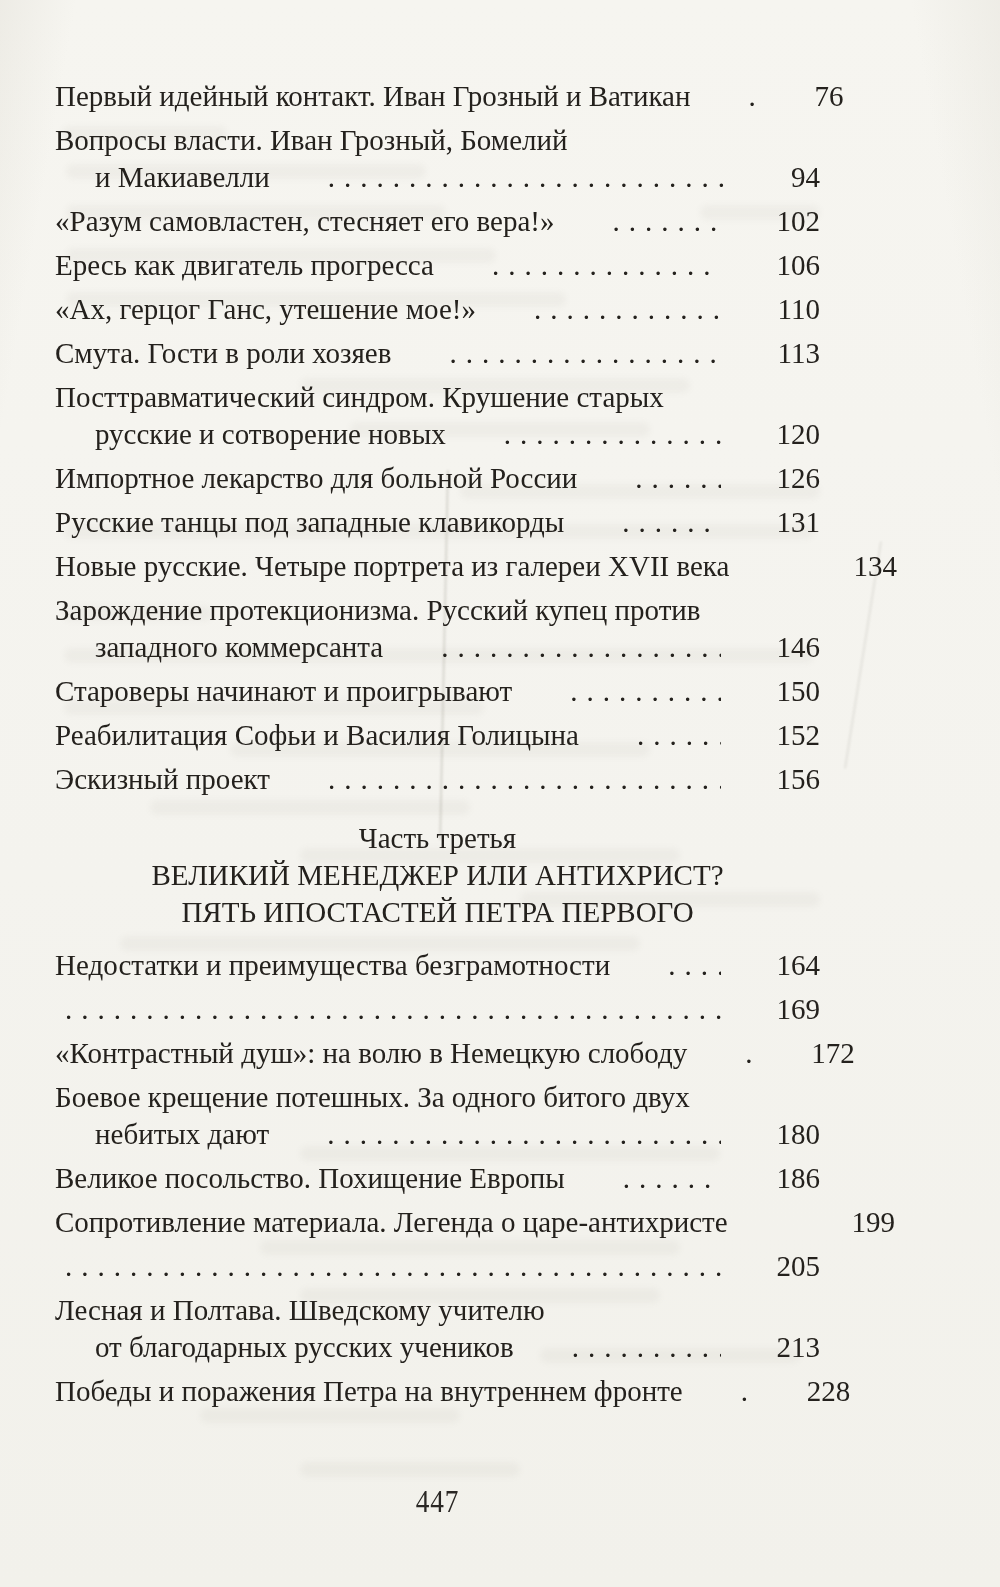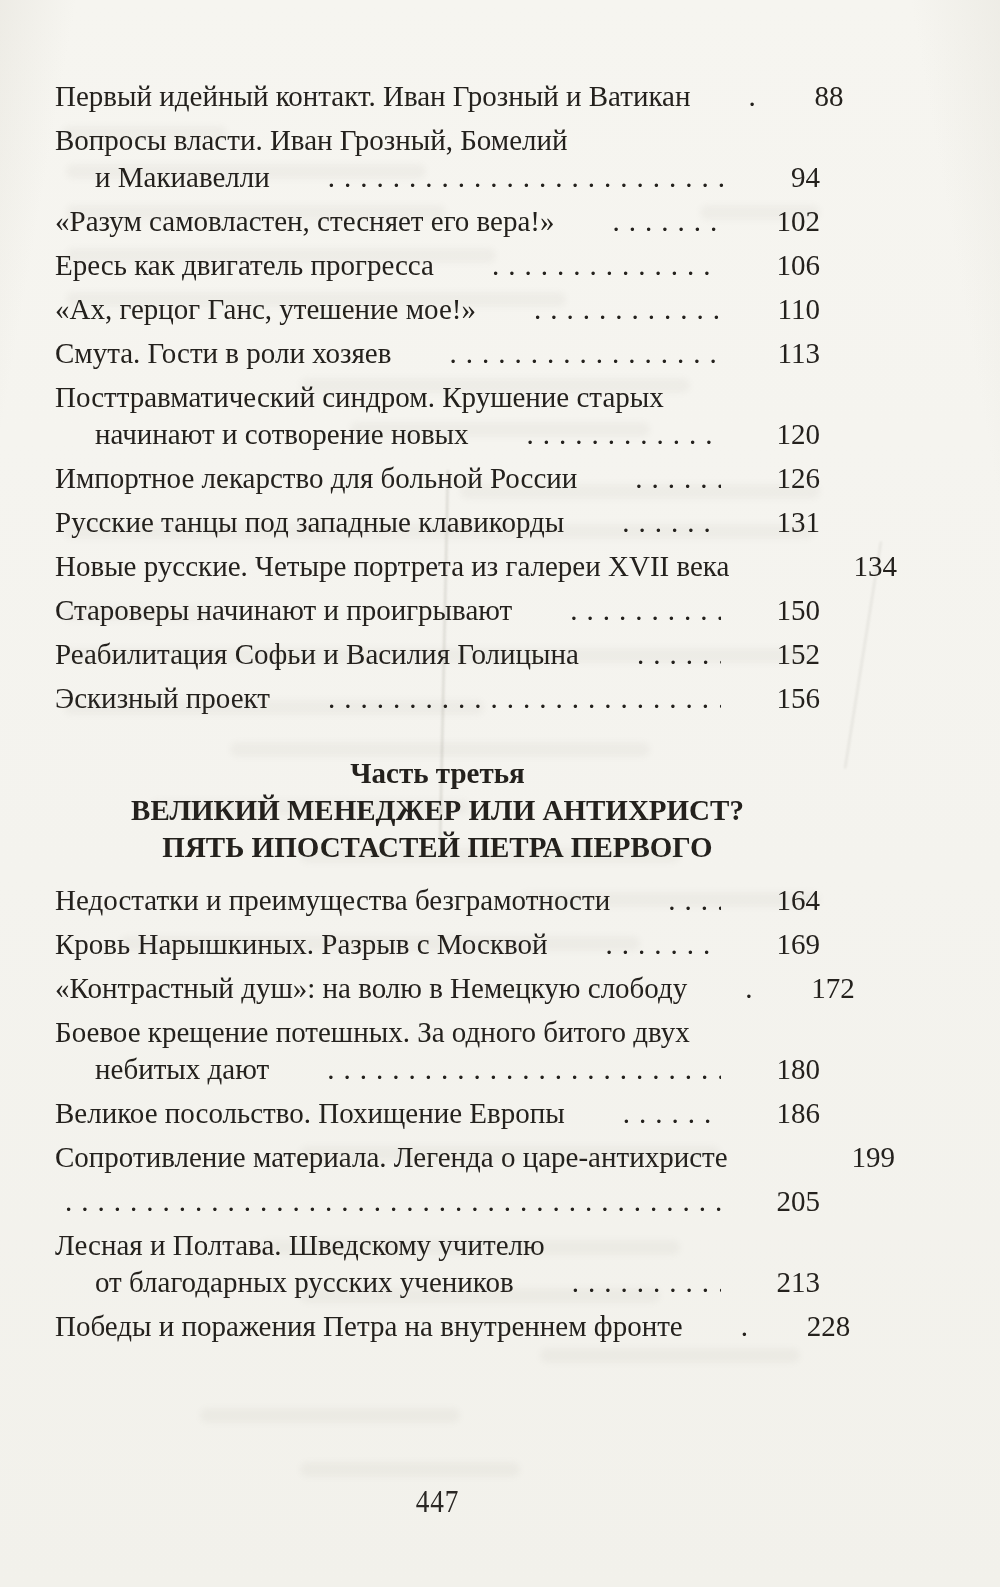--- a/index.html
+++ b/index.html
@@ -40,22 +40,21 @@
     margin:0 8px 0 10px;min-width:10px;
   }
   .leader::before{
     content:"..........................................................................";
     letter-spacing:9px;
   }
   .leader.nodots::before{content:"";}
   .pg{white-space:nowrap;text-align:right;}
   .part-header{
     text-align:center;
-    margin:38px 0 16px 0;
-    font-weight:bold;
+    margin:22px 0 16px 0;
   }
   .part-header .ph-line{display:block;}
   .footer{
     position:absolute;left:55px;top:1484px;width:765px;
     text-align:center;font-size:31px;color:#2a2724;
     transform:scaleX(.88);letter-spacing:1px;
   }
 </style>
 </head>
 <body>
@@ -89,21 +88,21 @@
   <i class="crease" style="top:470px;left:443px;height:370px;transform:rotate(1.2deg);"></i>
   <i class="crease" style="top:540px;left:862px;height:230px;transform:rotate(9deg);opacity:.6;"></i>
 
   <div class="content">
 
     <div>
         <div class="entry">
           <div class="l">
             <span class="txt">Первый идейный контакт. Иван Грозный и Ватикан</span>
             <span class="leader"></span>
-            <span class="pg">88</span>
+            <span class="pg">76</span>
           </div>
         </div>
         <div class="entry">
           <div class="l">
             <span class="txt">Вопросы власти. Иван Грозный, Бомелий</span>
           </div>
           <div class="l cont">
             <span class="txt">и Макиавелли</span>
             <span class="leader"></span>
             <span class="pg">94</span>
@@ -135,21 +134,21 @@
             <span class="txt">Смута. Гости в роли хозяев</span>
             <span class="leader"></span>
             <span class="pg">113</span>
           </div>
         </div>
         <div class="entry">
           <div class="l">
             <span class="txt">Посттравматический синдром. Крушение старых</span>
           </div>
           <div class="l cont">
-            <span class="txt">начинают и сотворение новых</span>
+            <span class="txt">русские и сотворение новых</span>
             <span class="leader"></span>
             <span class="pg">120</span>
           </div>
         </div>
         <div class="entry">
           <div class="l">
             <span class="txt">Импортное лекарство для больной России</span>
             <span class="leader"></span>
             <span class="pg">126</span>
           </div>
@@ -159,20 +158,30 @@
             <span class="txt">Русские танцы под западные клавикорды</span>
             <span class="leader"></span>
             <span class="pg">131</span>
           </div>
         </div>
         <div class="entry">
           <div class="l">
             <span class="txt">Новые русские. Четыре портрета из галереи XVII века</span>
             <span class="leader nodots"></span>
             <span class="pg">134</span>
+          </div>
+        </div>
+        <div class="entry">
+          <div class="l">
+            <span class="txt">Зарождение протекционизма. Русский купец против</span>
+          </div>
+          <div class="l cont">
+            <span class="txt">западного коммерсанта</span>
+            <span class="leader"></span>
+            <span class="pg">146</span>
           </div>
         </div>
         <div class="entry">
           <div class="l">
             <span class="txt">Староверы начинают и проигрывают</span>
             <span class="leader"></span>
             <span class="pg">150</span>
           </div>
         </div>
         <div class="entry">
@@ -200,21 +209,20 @@
     <div>
         <div class="entry">
           <div class="l">
             <span class="txt">Недостатки и преимущества безграмотности</span>
             <span class="leader"></span>
             <span class="pg">164</span>
           </div>
         </div>
         <div class="entry">
           <div class="l">
-            <span class="txt">Кровь Нарышкиных. Разрыв с Москвой</span>
             <span class="leader"></span>
             <span class="pg">169</span>
           </div>
         </div>
         <div class="entry">
           <div class="l">
             <span class="txt">«Контрастный душ»: на волю в Немецкую слободу</span>
             <span class="leader"></span>
             <span class="pg">172</span>
           </div>

